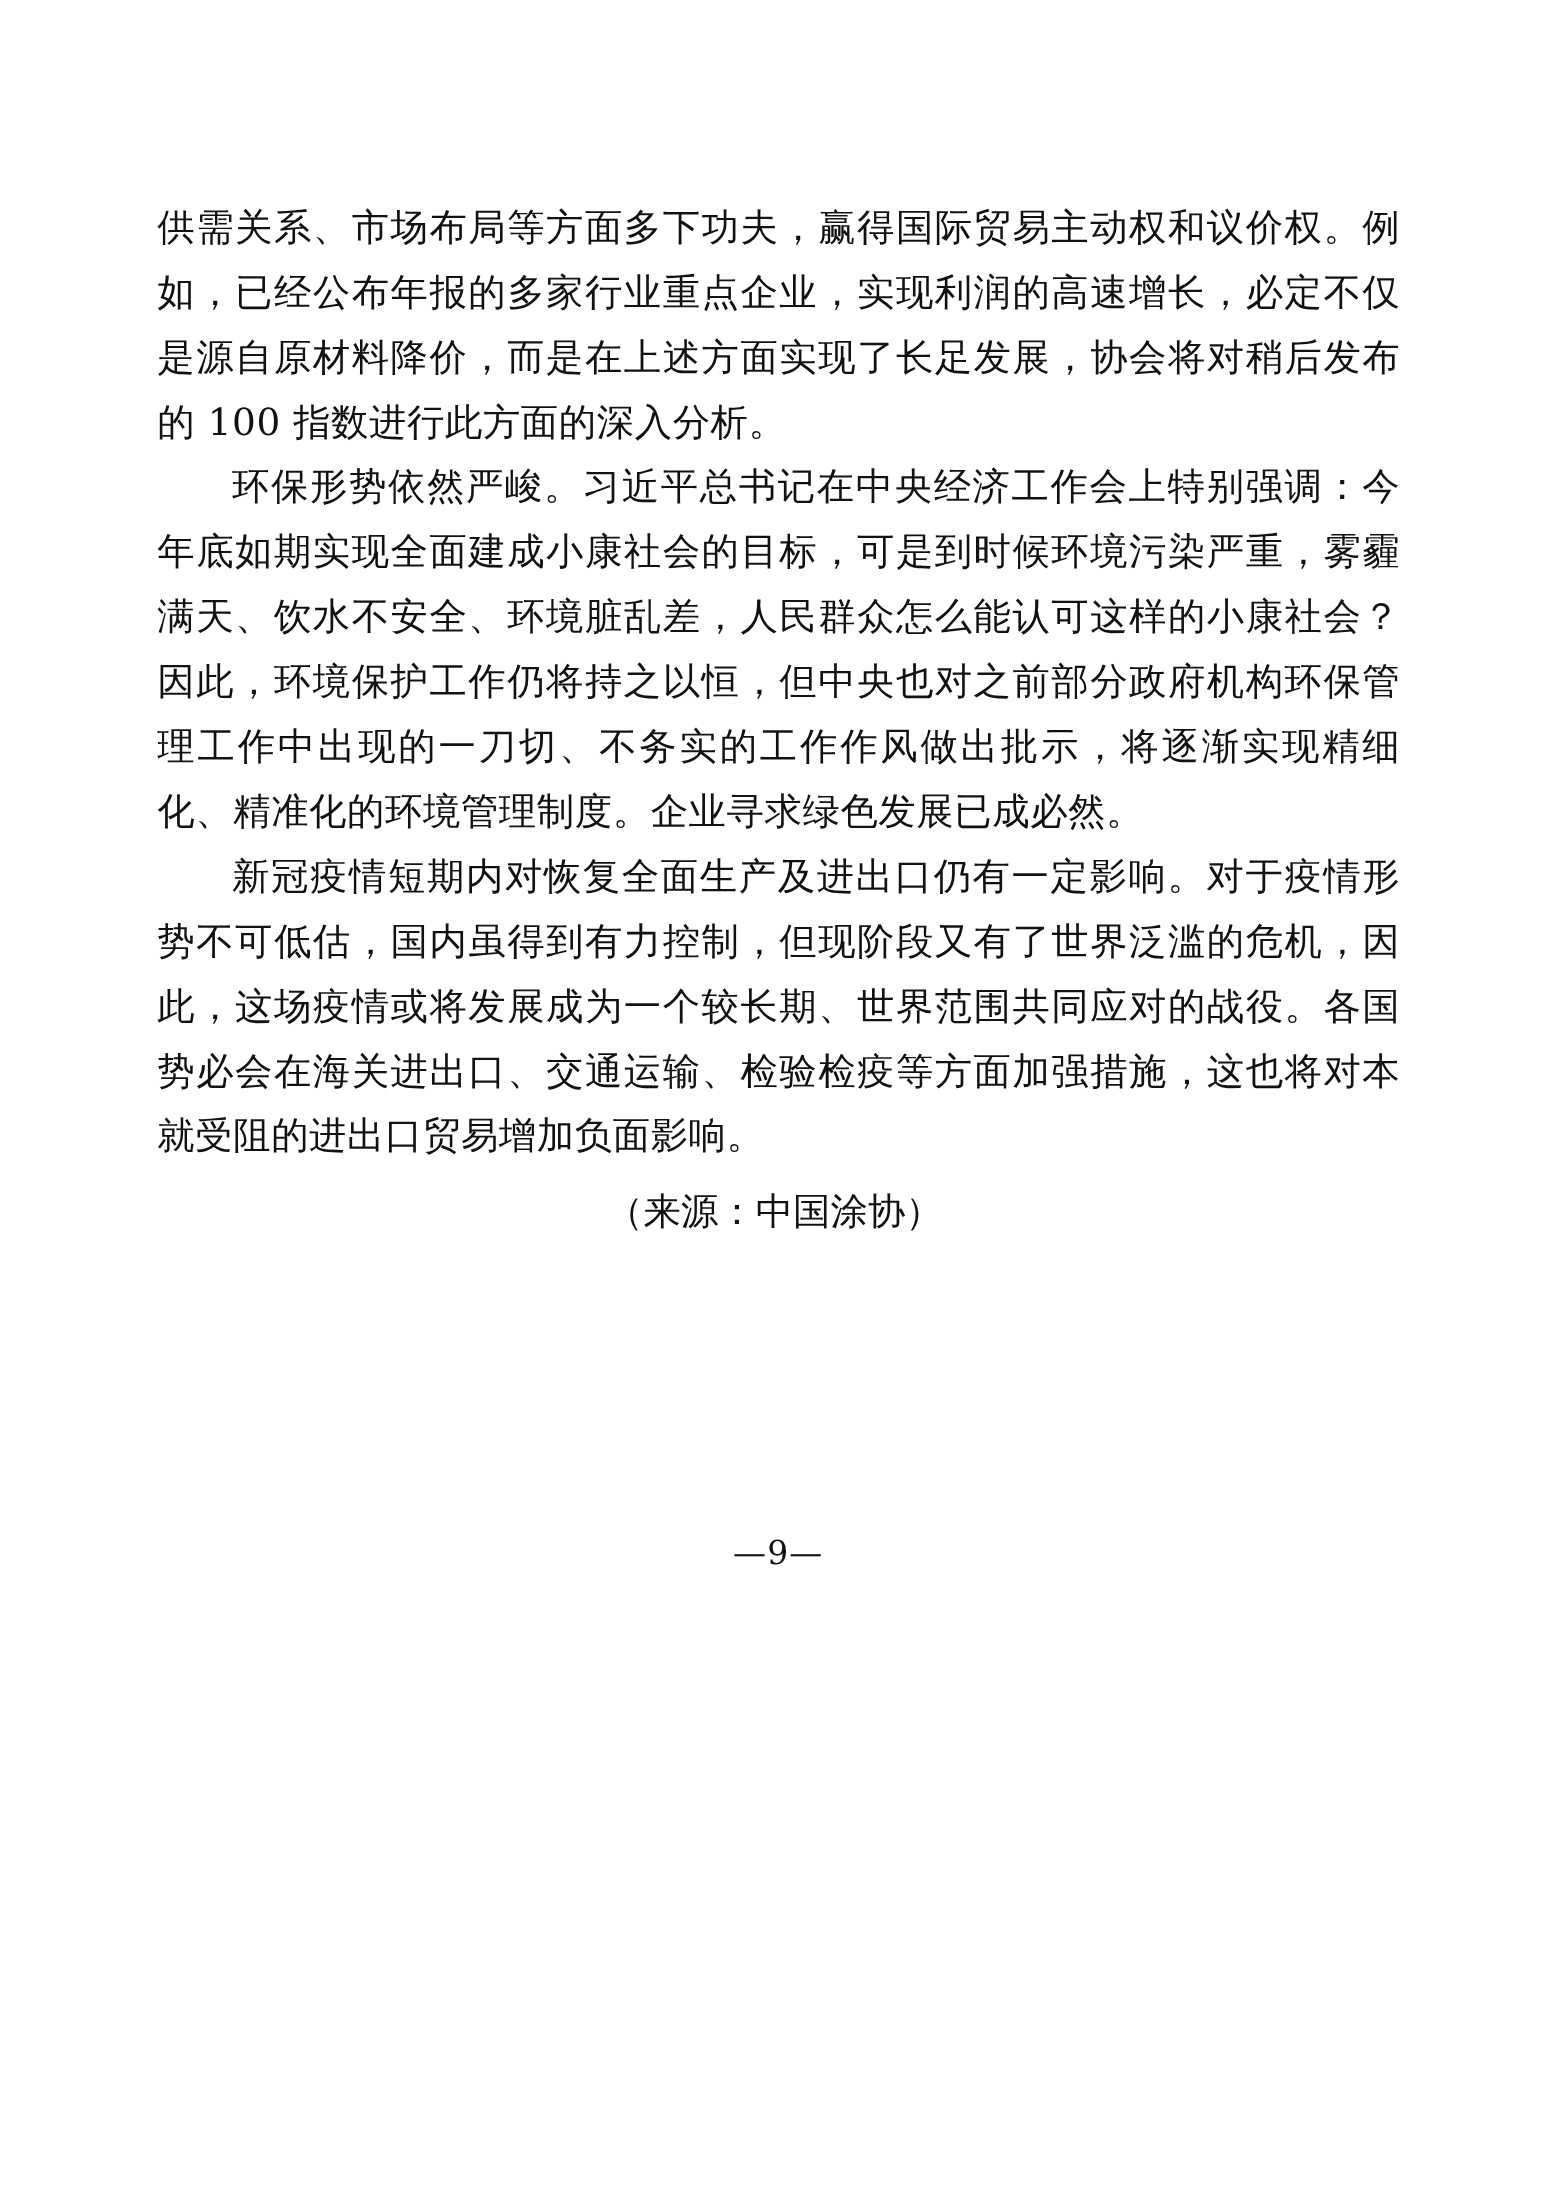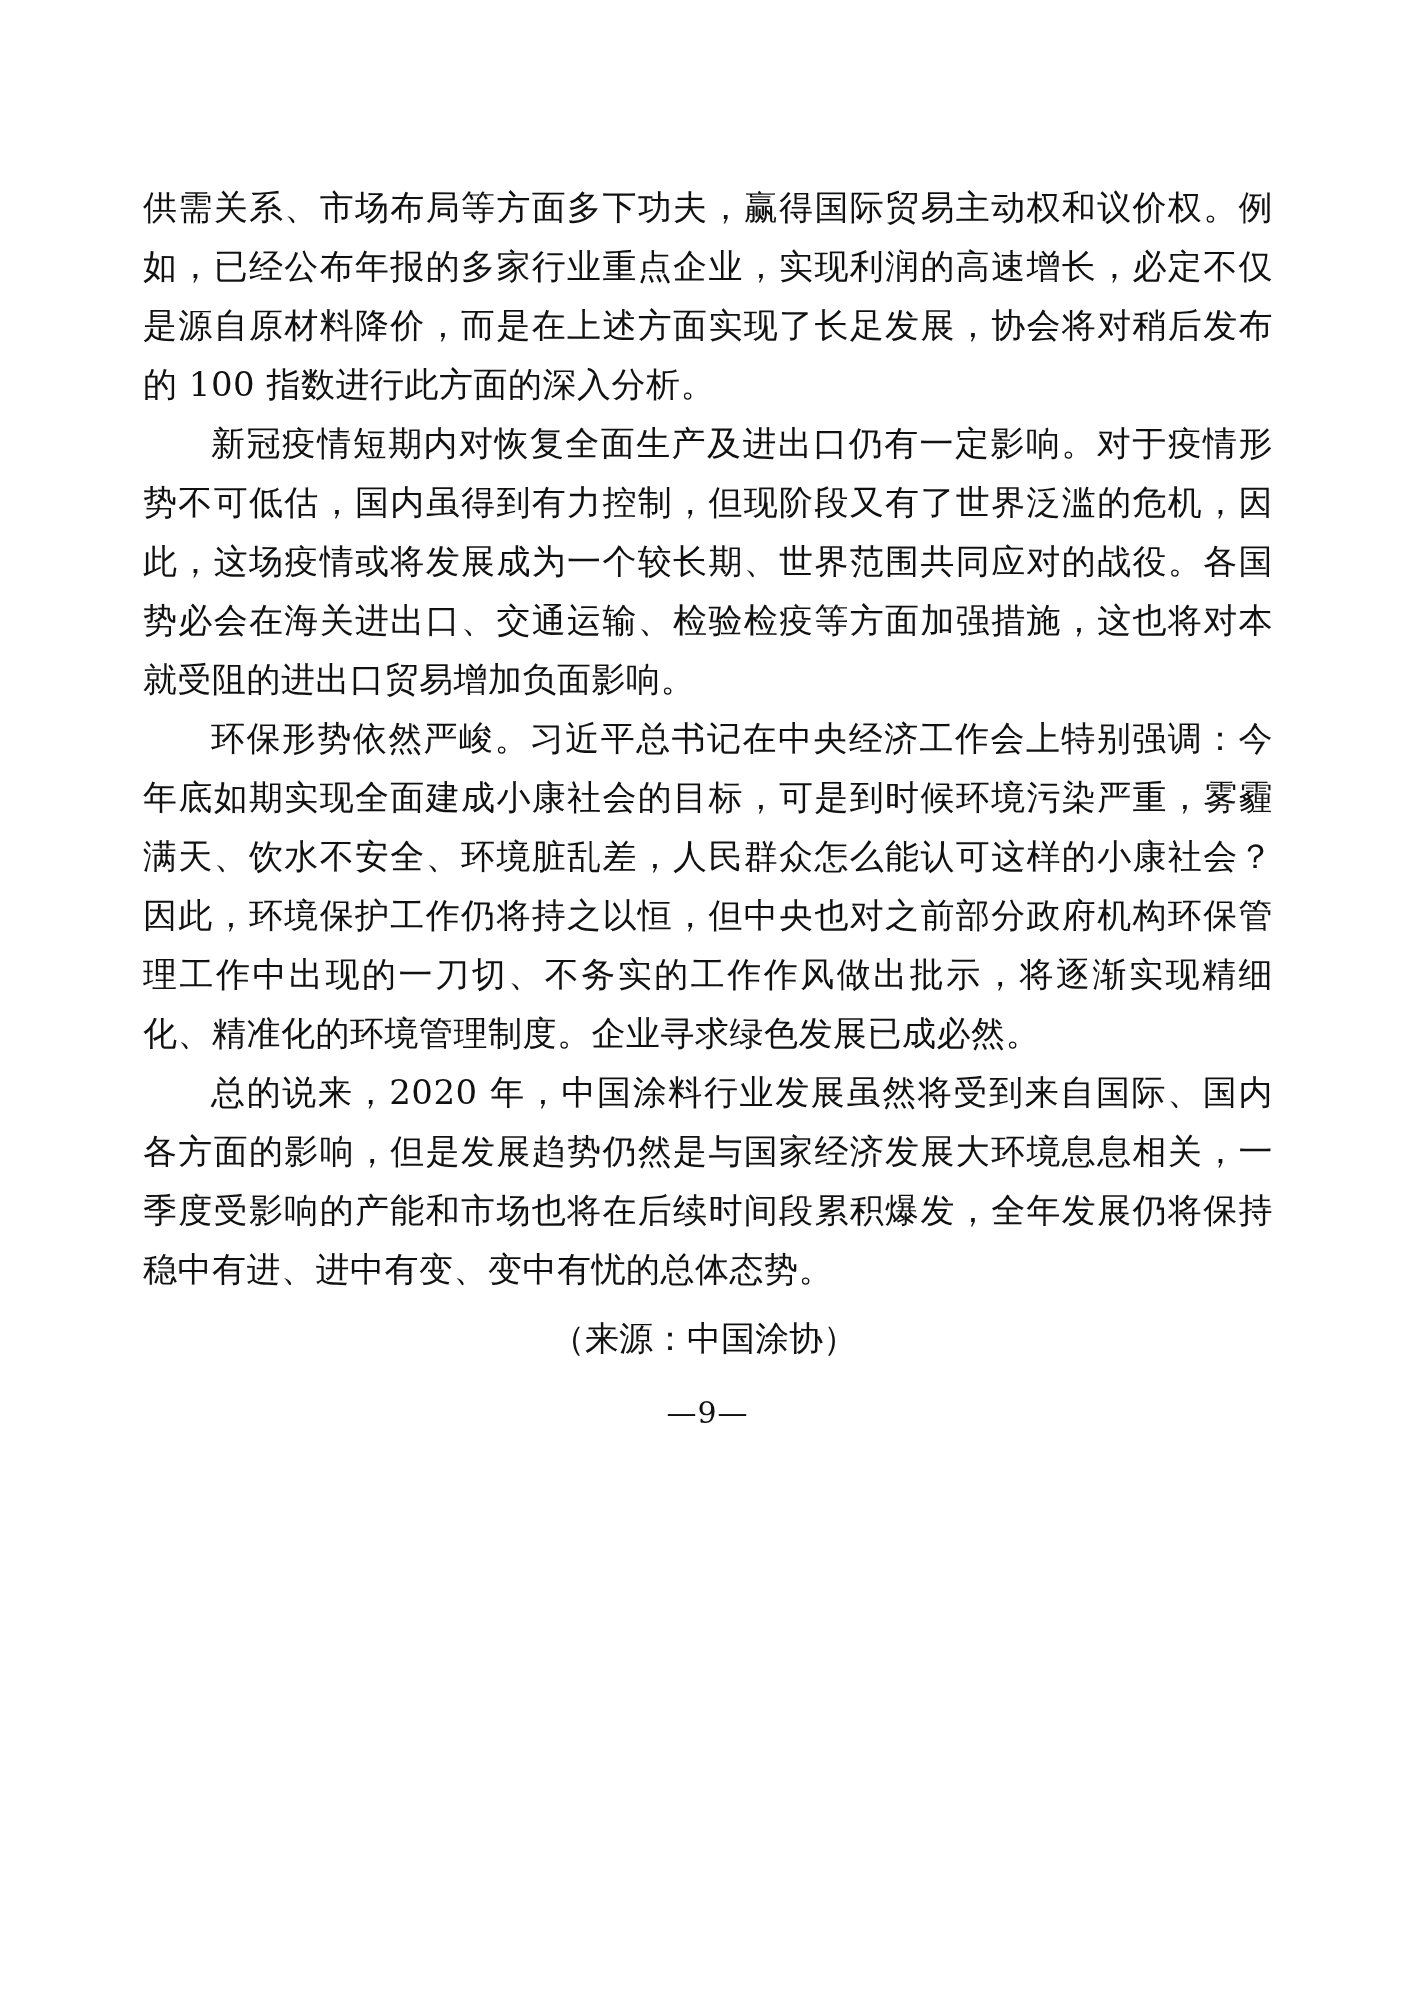--- a/index.html
+++ b/index.html
@@ -54,19 +54,18 @@
     color: #111111;
     letter-spacing: 1px;
   }
 </style>
 </head>
 <body>
 
 <div class="page">
   <div class="content">
     <p class="para">供需关系、市场布局等方面多下功夫，赢得国际贸易主动权和议价权。例如，已经公布年报的多家行业重点企业，实现利润的高速增长，必定不仅是源自原材料降价，而是在上述方面实现了长足发展，协会将对稍后发布的 100 指数进行此方面的深入分析。</p>
+    <p class="para indent">环保形势依然严峻。习近平总书记在中央经济工作会上特别强调：今年底如期实现全面建成小康社会的目标，可是到时候环境污染严重，雾霾满天、饮水不安全、环境脏乱差，人民群众怎么能认可这样的小康社会？因此，环境保护工作仍将持之以恒，但中央也对之前部分政府机构环保管理工作中出现的一刀切、不务实的工作作风做出批示，将逐渐实现精细化、精准化的环境管理制度。企业寻求绿色发展已成必然。</p>
     <p class="para indent">新冠疫情短期内对恢复全面生产及进出口仍有一定影响。对于疫情形势不可低估，国内虽得到有力控制，但现阶段又有了世界泛滥的危机，因此，这场疫情或将发展成为一个较长期、世界范围共同应对的战役。各国势必会在海关进出口、交通运输、检验检疫等方面加强措施，这也将对本就受阻的进出口贸易增加负面影响。</p>
-    <p class="para indent">环保形势依然严峻。习近平总书记在中央经济工作会上特别强调：今年底如期实现全面建成小康社会的目标，可是到时候环境污染严重，雾霾满天、饮水不安全、环境脏乱差，人民群众怎么能认可这样的小康社会？因此，环境保护工作仍将持之以恒，但中央也对之前部分政府机构环保管理工作中出现的一刀切、不务实的工作作风做出批示，将逐渐实现精细化、精准化的环境管理制度。企业寻求绿色发展已成必然。</p>
-    <p class="para indent">总的说来，2020 年，中国涂料行业发展虽然将受到来自国际、国内各方面的影响，但是发展趋势仍然是与国家经济发展大环境息息相关，一季度受影响的产能和市场也将在后续时间段累积爆发，全年发展仍将保持稳中有进、进中有变、变中有忧的总体态势。</p>
     <div class="source">（来源：中国涂协）</div>
   </div>
   <div class="page-number">—9—</div>
 </div>
 
 </body></html>

